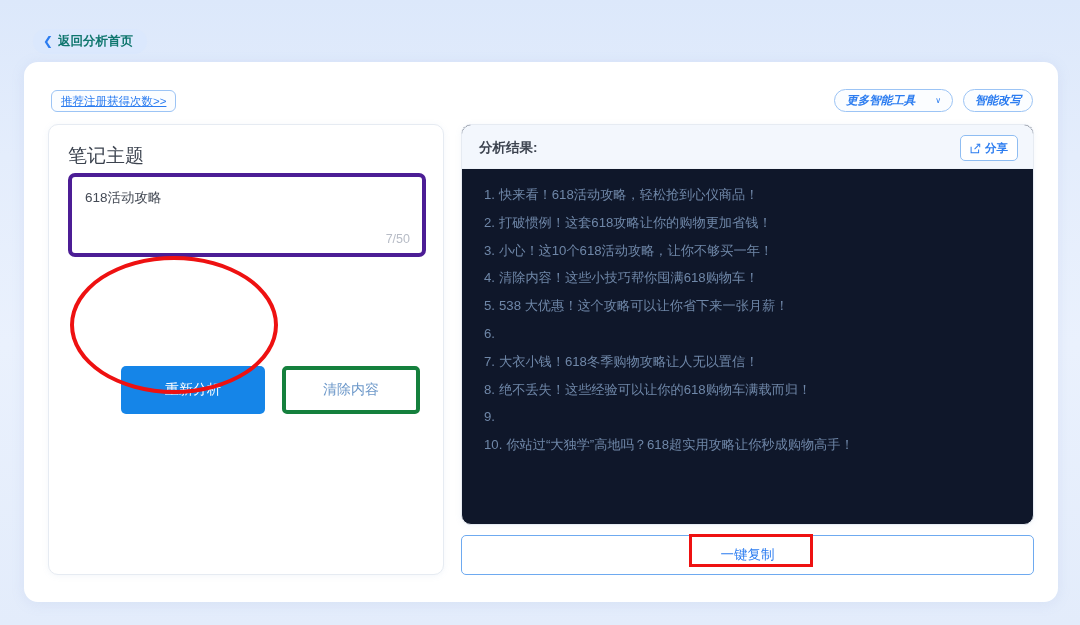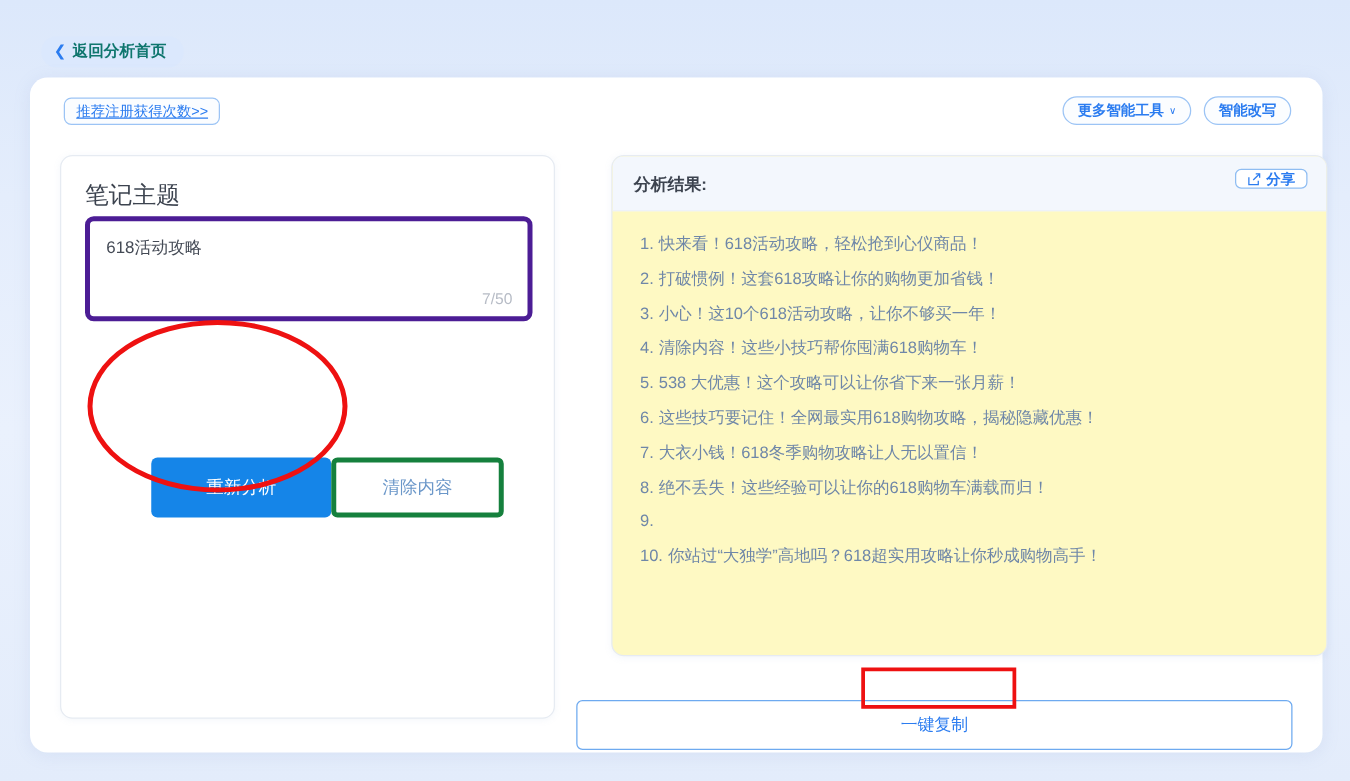--- a/index.html
+++ b/index.html
@@ -52,21 +52,21 @@
     width: 1034px;
     height: 540px;
     background: #ffffff;
     border-radius: 14px;
     box-shadow: 0 2px 14px rgba(120,150,200,0.13);
   }
 
   
   .toolbar {
     position: absolute;
-    left: 0; top: 0; right: 0;
+    left: 0; top: 12px; right: 0;
     height: 56px;
   }
   .recommend-link {
     position: absolute;
     left: 27px;
     top: 16px;
     height: 22px;
     padding: 0 9px;
     display: flex;
     align-items: center;
@@ -87,25 +87,26 @@
     right: 25px;
     top: 15px;
     display: flex;
     gap: 10px;
   }
   .tool-btn {
     height: 23px;
     padding: 0 11px;
     display: flex;
     align-items: center;
-    gap: 4px;
+    gap: 20px;
     border: 1px solid #9cc4f5;
     border-radius: 12px;
     background: #fbfdff;
     cursor: pointer;
+    font-style: italic;
   }
   .tool-btn span.lbl {
     font-size: 11.5px;
     color: #2b7cf0;
     font-weight: bold;
     white-space: nowrap;
   }
   .caret {
     font-size: 8px;
     color: #2b7cf0;
@@ -154,20 +155,21 @@
     bottom: 7px;
     font-size: 12.5px;
     color: #b7bcc6;
   }
 
   .btn-row {
     position: absolute;
     left: 72px;
     top: 241px;
     display: flex;
+    gap: 17px;
     border-radius: 23px;
   }
   .btn-primary {
     width: 144px;
     height: 48px;
     background: #1585e8;
     border-radius: 5px;
     display: flex;
     align-items: center;
     justify-content: center;
@@ -192,46 +194,45 @@
     color: #6b97c9;
     font-size: 14px;
   }
 
   .right-panel {
     position: absolute;
     left: 437px;
     top: 62px;
     width: 573px;
     height: 401px;
-    background: #fef9c3;
+    background: #0f172a;
     border: 1px solid #e6ebf2;
     border-radius: 10px;
     overflow: hidden;
     box-shadow: 0 1px 6px rgba(140,165,210,0.10);
-    margin-left: 28px;
   }
   .result-header {
     position: relative;
     height: 44px;
     background: #f3f7fd;
     border-bottom: 1px solid #eef2f8;
   }
   .result-title {
     position: absolute;
     left: 17px;
     top: 14px;
     font-size: 13.5px;
     color: #3c434f;
     font-weight: bold;
   }
   .share-btn {
     position: absolute;
     right: 15px;
     top: 10px;
-    height: 16px;
+    height: 26px;
     padding: 0 9px;
     display: flex;
     align-items: center;
     gap: 4px;
     border: 1px solid #8fbdf2;
     border-radius: 5px;
     background: #ffffff;
     cursor: pointer;
   }
   .share-btn span.lbl {
@@ -253,21 +254,21 @@
     white-space: nowrap;
   }
   .result-index {
     margin-right: 4px;
     flex: 0 0 auto;
   }
 
   .copy-bar {
     position: absolute;
     left: 437px;
-    top: 498px;
+    top: 473px;
     width: 573px;
     height: 40px;
     border: 1px solid #6eaaf0;
     border-radius: 5px;
     background: #ffffff;
     display: flex;
     align-items: center;
     justify-content: center;
     cursor: pointer;
   }
@@ -368,21 +369,20 @@
       <div class="result-item">
         <span class="result-index">4.</span>
         <span>清除内容！这些小技巧帮你囤满618购物车！</span>
       </div>
       <div class="result-item">
         <span class="result-index">5.</span>
         <span>538 大优惠！这个攻略可以让你省下来一张月薪！</span>
       </div>
       <div class="result-item">
         <span class="result-index">6.</span>
-        <span>这些技巧要记住！全网最实用618购物攻略，揭秘隐藏优惠！</span>
       </div>
       <div class="result-item">
         <span class="result-index">7.</span>
         <span>大衣小钱！618冬季购物攻略让人无以置信！</span>
       </div>
       <div class="result-item">
         <span class="result-index">8.</span>
         <span>绝不丢失！这些经验可以让你的618购物车满载而归！</span>
       </div>
       <div class="result-item">

